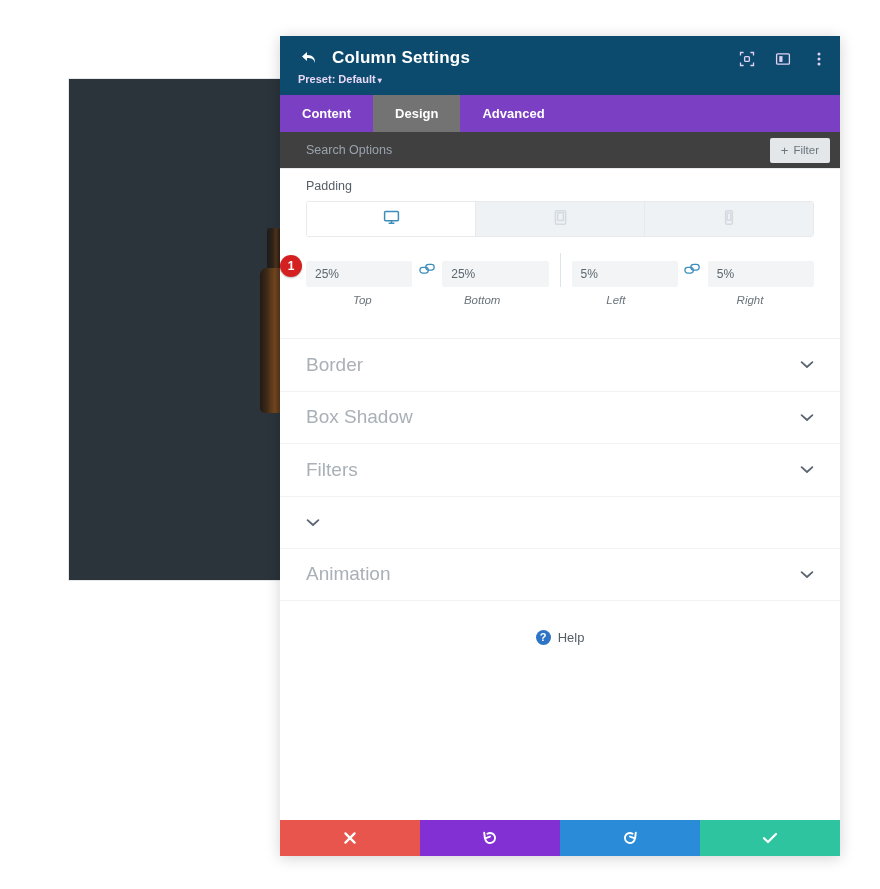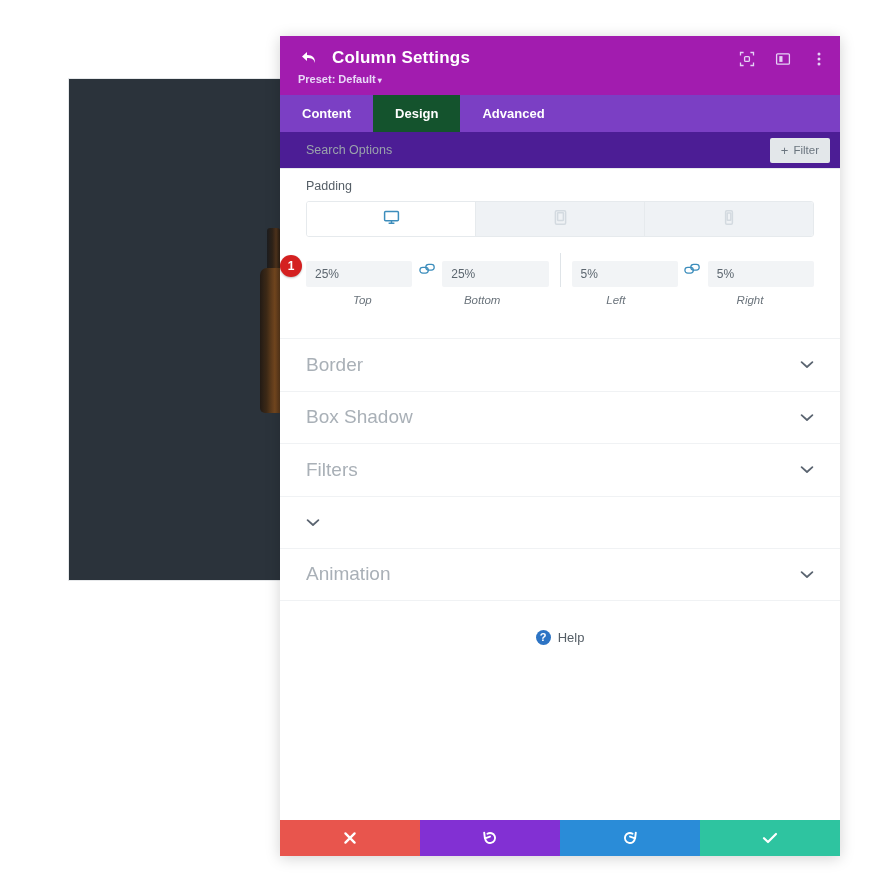--- a/index.html
+++ b/index.html
@@ -58,21 +58,21 @@
     width: 560px;
     height: 820px;
     background: #ffffff;
     box-shadow: 0 2px 14px rgba(0,0,0,0.18);
     display: flex;
     flex-direction: column;
   }
 
   
   .modal-header {
-    background: #a21caf;
+    background: #0c4a6e;
     padding: 12px 18px 10px 18px;
     position: relative;
     flex: 0 0 auto;
   }
   .header-top { display: flex; align-items: center; }
   .back-arrow-icon {
     width: 22px; height: 20px;
     color: #ffffff;
     display: flex; align-items: center; justify-content: center;
     cursor: pointer;
@@ -114,27 +114,27 @@
     flex: 0 0 auto;
   }
   .tab-item {
     padding: 11px 22px;
     color: #ffffff;
     font-size: 13px;
     font-weight: bold;
     cursor: pointer;
     white-space: nowrap;
   }
-  .tab-item.active { background: #14532d; }
+  .tab-item.active { background: #737373; }
 
   
   .search-row {
     display: flex;
     align-items: center;
-    background: #4c1d95;
+    background: #404040;
     border-bottom: 1px solid #e8ebee;
     height: 37px;
     padding: 0 10px 0 26px;
     flex: 0 0 auto;
   }
   .search-input {
     flex: 1;
     border: none;
     background: transparent;
     outline: none;

